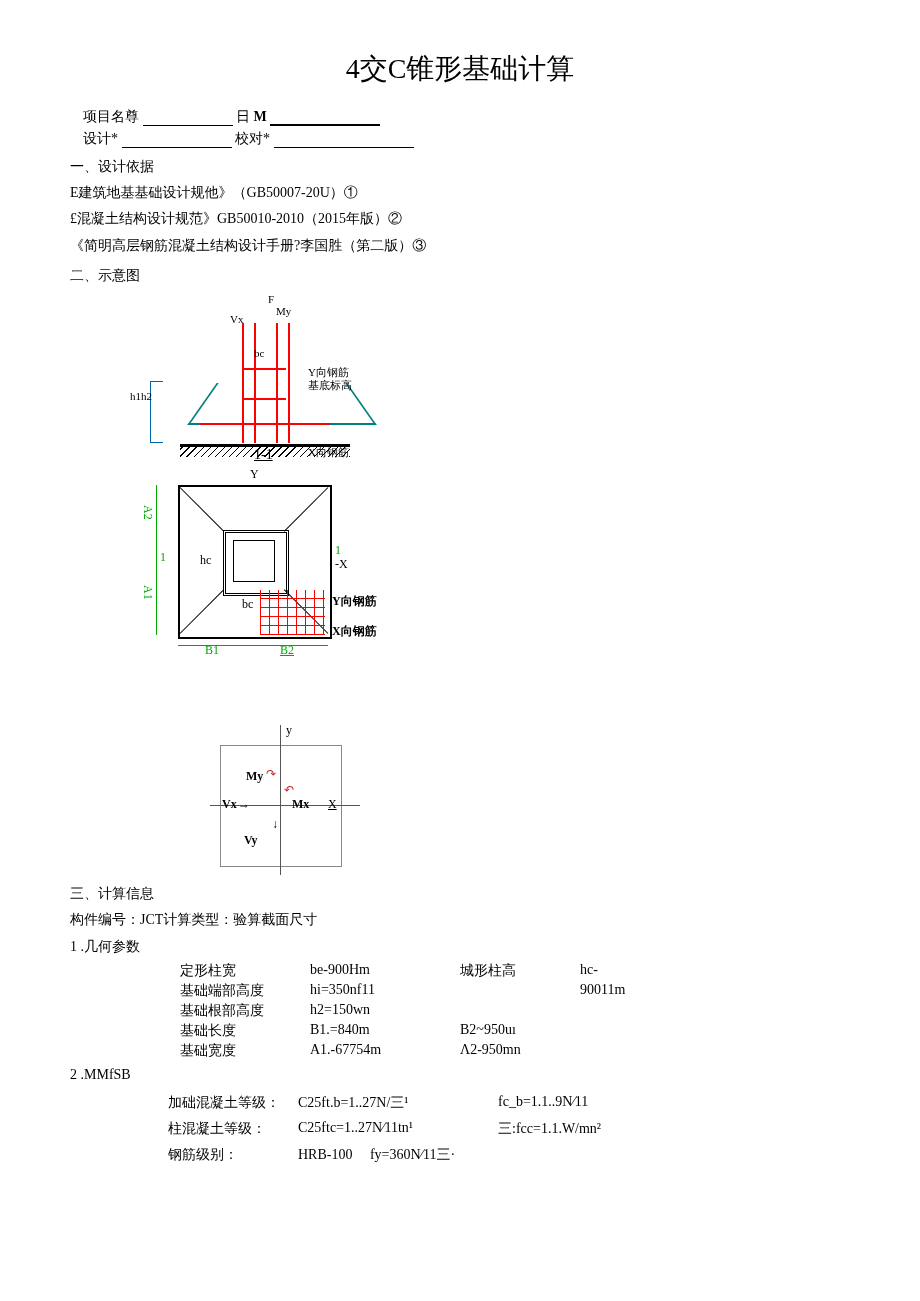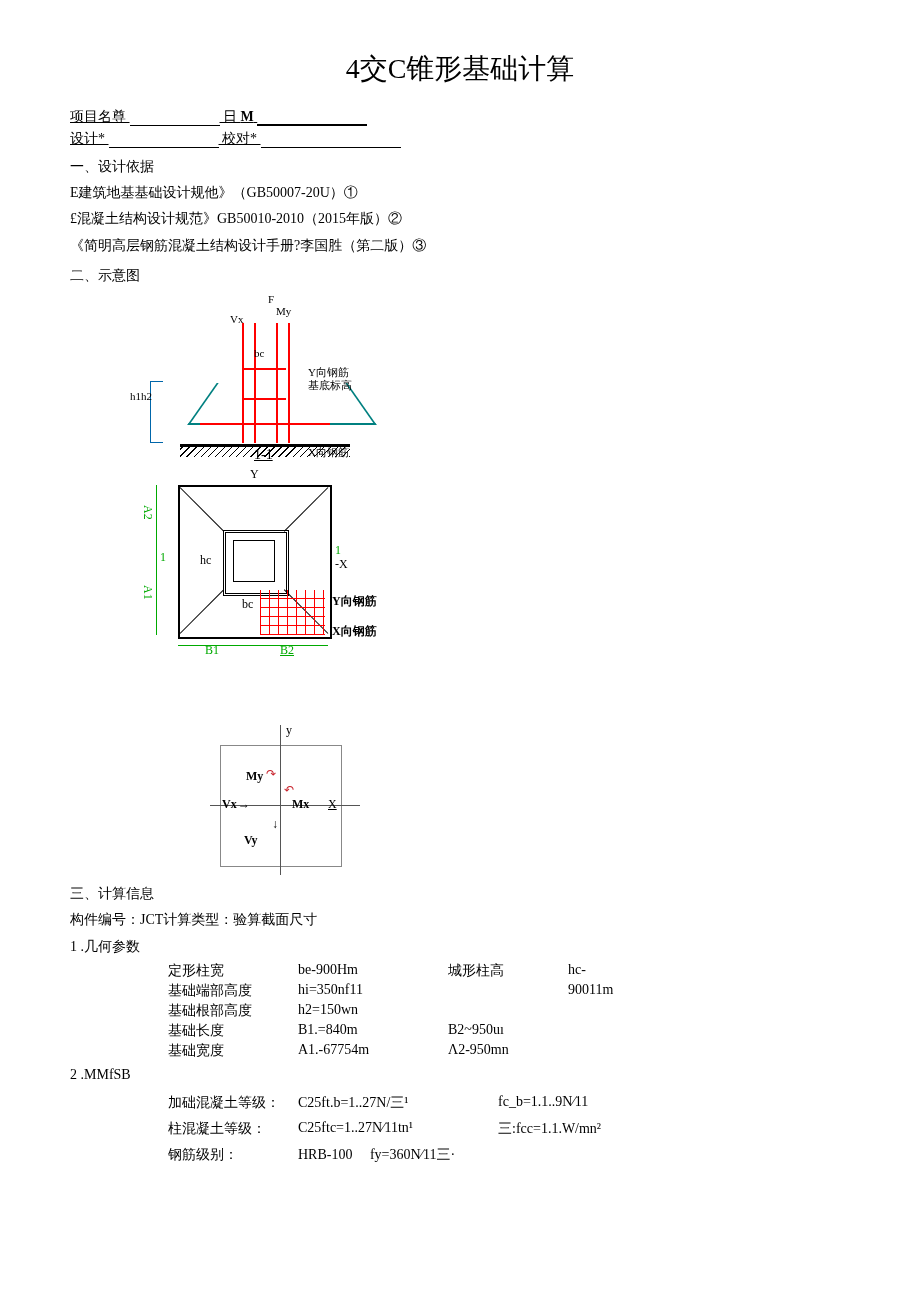--- a/index.html
+++ b/index.html
@@ -12,22 +12,21 @@
       width: 920px;
       box-sizing: border-box;
     }
     .title {
       text-align: center;
       font-size: 28px;
       font-weight: normal;
       margin-bottom: 20px;
     }
     .form-line {
-      margin: 4px 0;
-      text-decoration: underline;
+      margin: 4px 13px;
     }
     .underline {
       display: inline-block;
       border-bottom: 1px solid #000;
       min-width: 90px;
       height: 1.1em;
       vertical-align: bottom;
     }
     .bold { font-weight: bold; }
     .section-h {
@@ -166,21 +165,21 @@
     .curve { color: #c8232c; font-size: 20px; }
 
     
     .params {
       margin-left: 98px;
     }
     .param-row {
       display: flex;
       margin: 2px 0;
     }
-    .pcell { flex: 0 0 130px; }
+    .pcell { flex: 0 0 130px; margin-left: 12px; }
     .pcell2 { flex: 0 0 150px; }
     .pcell3 { flex: 0 0 120px; }
     .pcell4 { flex: 0 0 130px; }
 
     .mat-row {
       display: flex;
       margin: 8px 0;
     }
     .mcell1 { flex: 0 0 130px; }
     .mcell2 { flex: 0 0 200px; }

